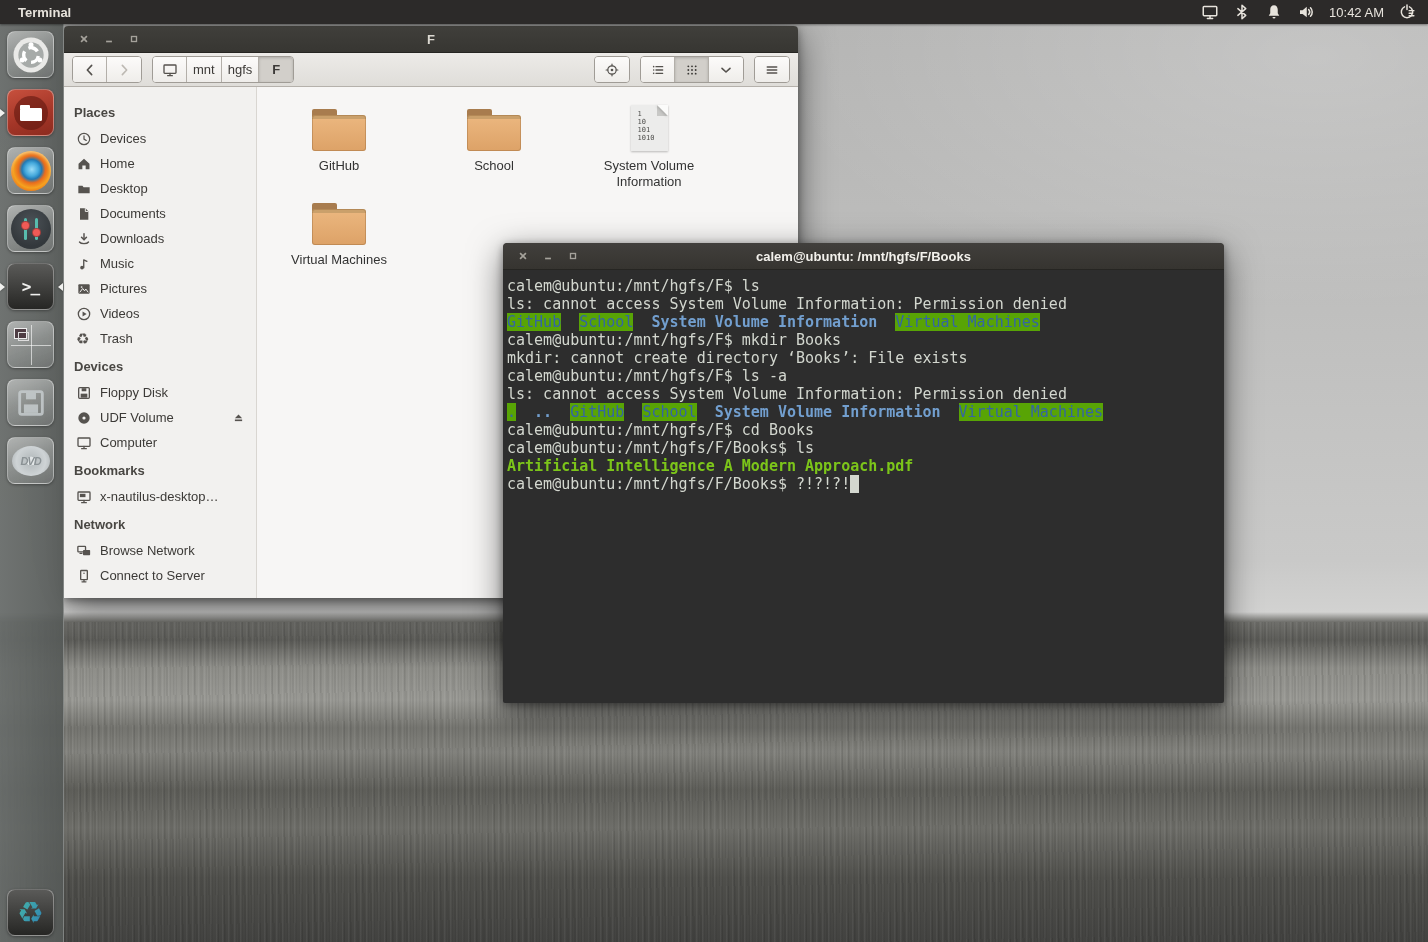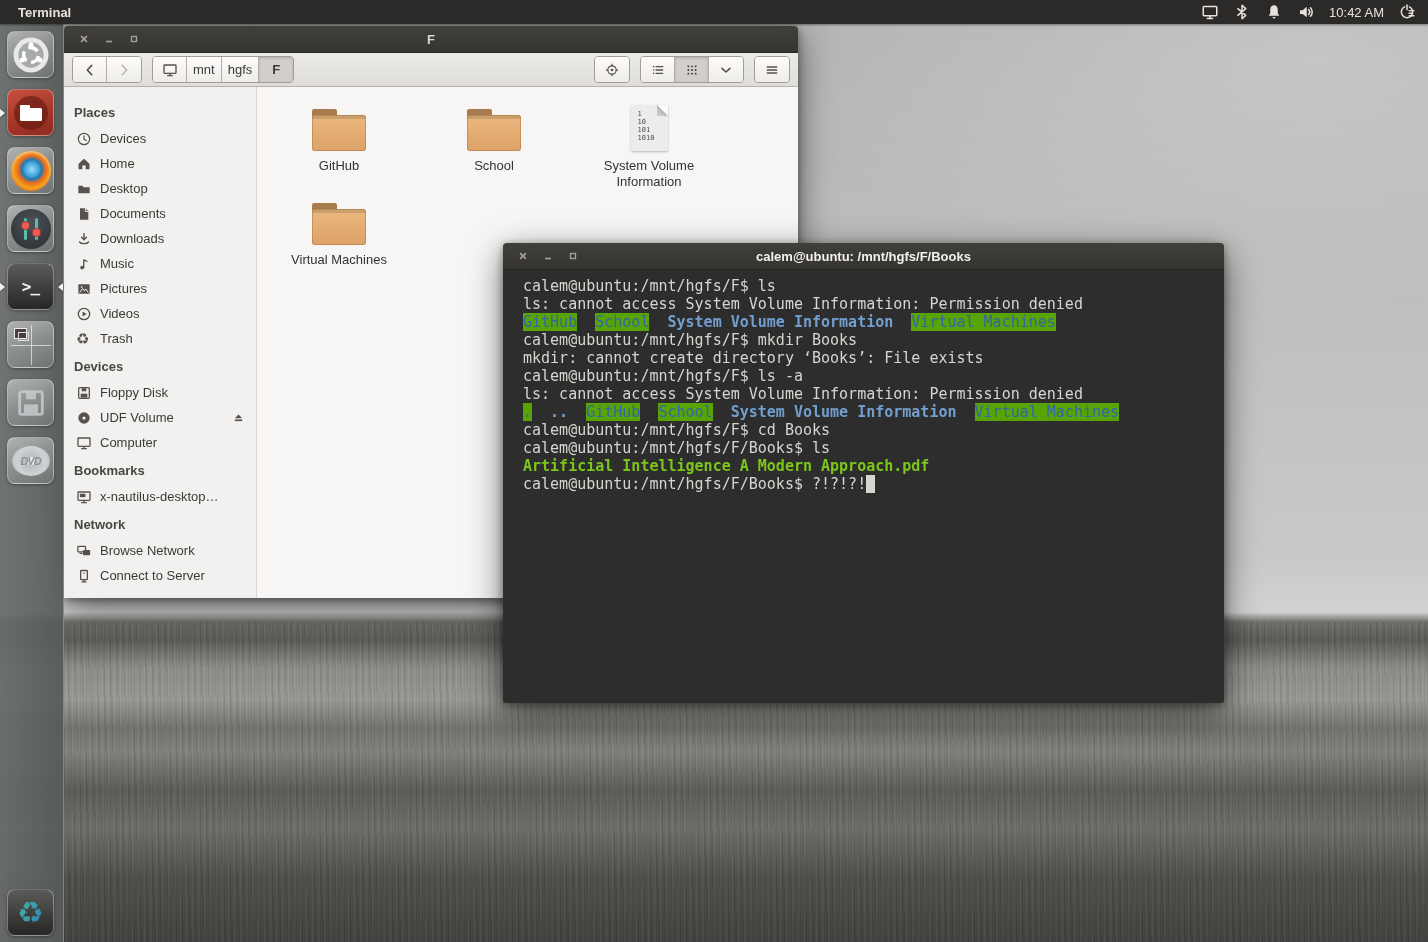--- a/index.html
+++ b/index.html
@@ -126,21 +126,21 @@
     box-shadow:0 1px 2px rgba(0,0,0,.25); text-align:left; }
   .binary-icon::after { content:""; position:absolute; right:0; top:0;
     border-left:11px solid transparent; border-top:11px solid #fbfbfa; filter:drop-shadow(-1px 1px 1px rgba(0,0,0,.15)); }
   .binary-icon::before { content:""; position:absolute; right:0; top:0; width:11px; height:11px; background:#c8c8c6; }
   .binary-text { position:absolute; left:7px; top:5px; font-family:"DejaVu Sans Mono", monospace; font-size:7px; line-height:8px; color:#4c4c4a; white-space:pre; }
 
   
   #terminal-window { left:503px; top:243px; width:721px; height:460px; background:#2d2d2d; z-index:20; }
   #terminal-window .titlebar { background:linear-gradient(180deg,#413f3c,#363430); }
   #terminal-window .wintitle { color:#f3f1ec; }
-  #term-body { height:432px; padding:7px 20px; font-family:"DejaVu Sans Mono", monospace;
+  #term-body { height:432px; padding:7px 4px; font-family:"DejaVu Sans Mono", monospace;
     font-size:15px; line-height:18px; color:#d3d7cf; overflow:hidden; }
   .tline { white-space:pre; }
   .t-ow { color:#3465a4; background:#58a405; }
   .t-dir { color:#729fcf; font-weight:bold; }
   .t-exec { color:#7cc51a; font-weight:bold; }
   .t-cur { background:#d3d7cf; }
 </style>
 </head>
 <body>
 

